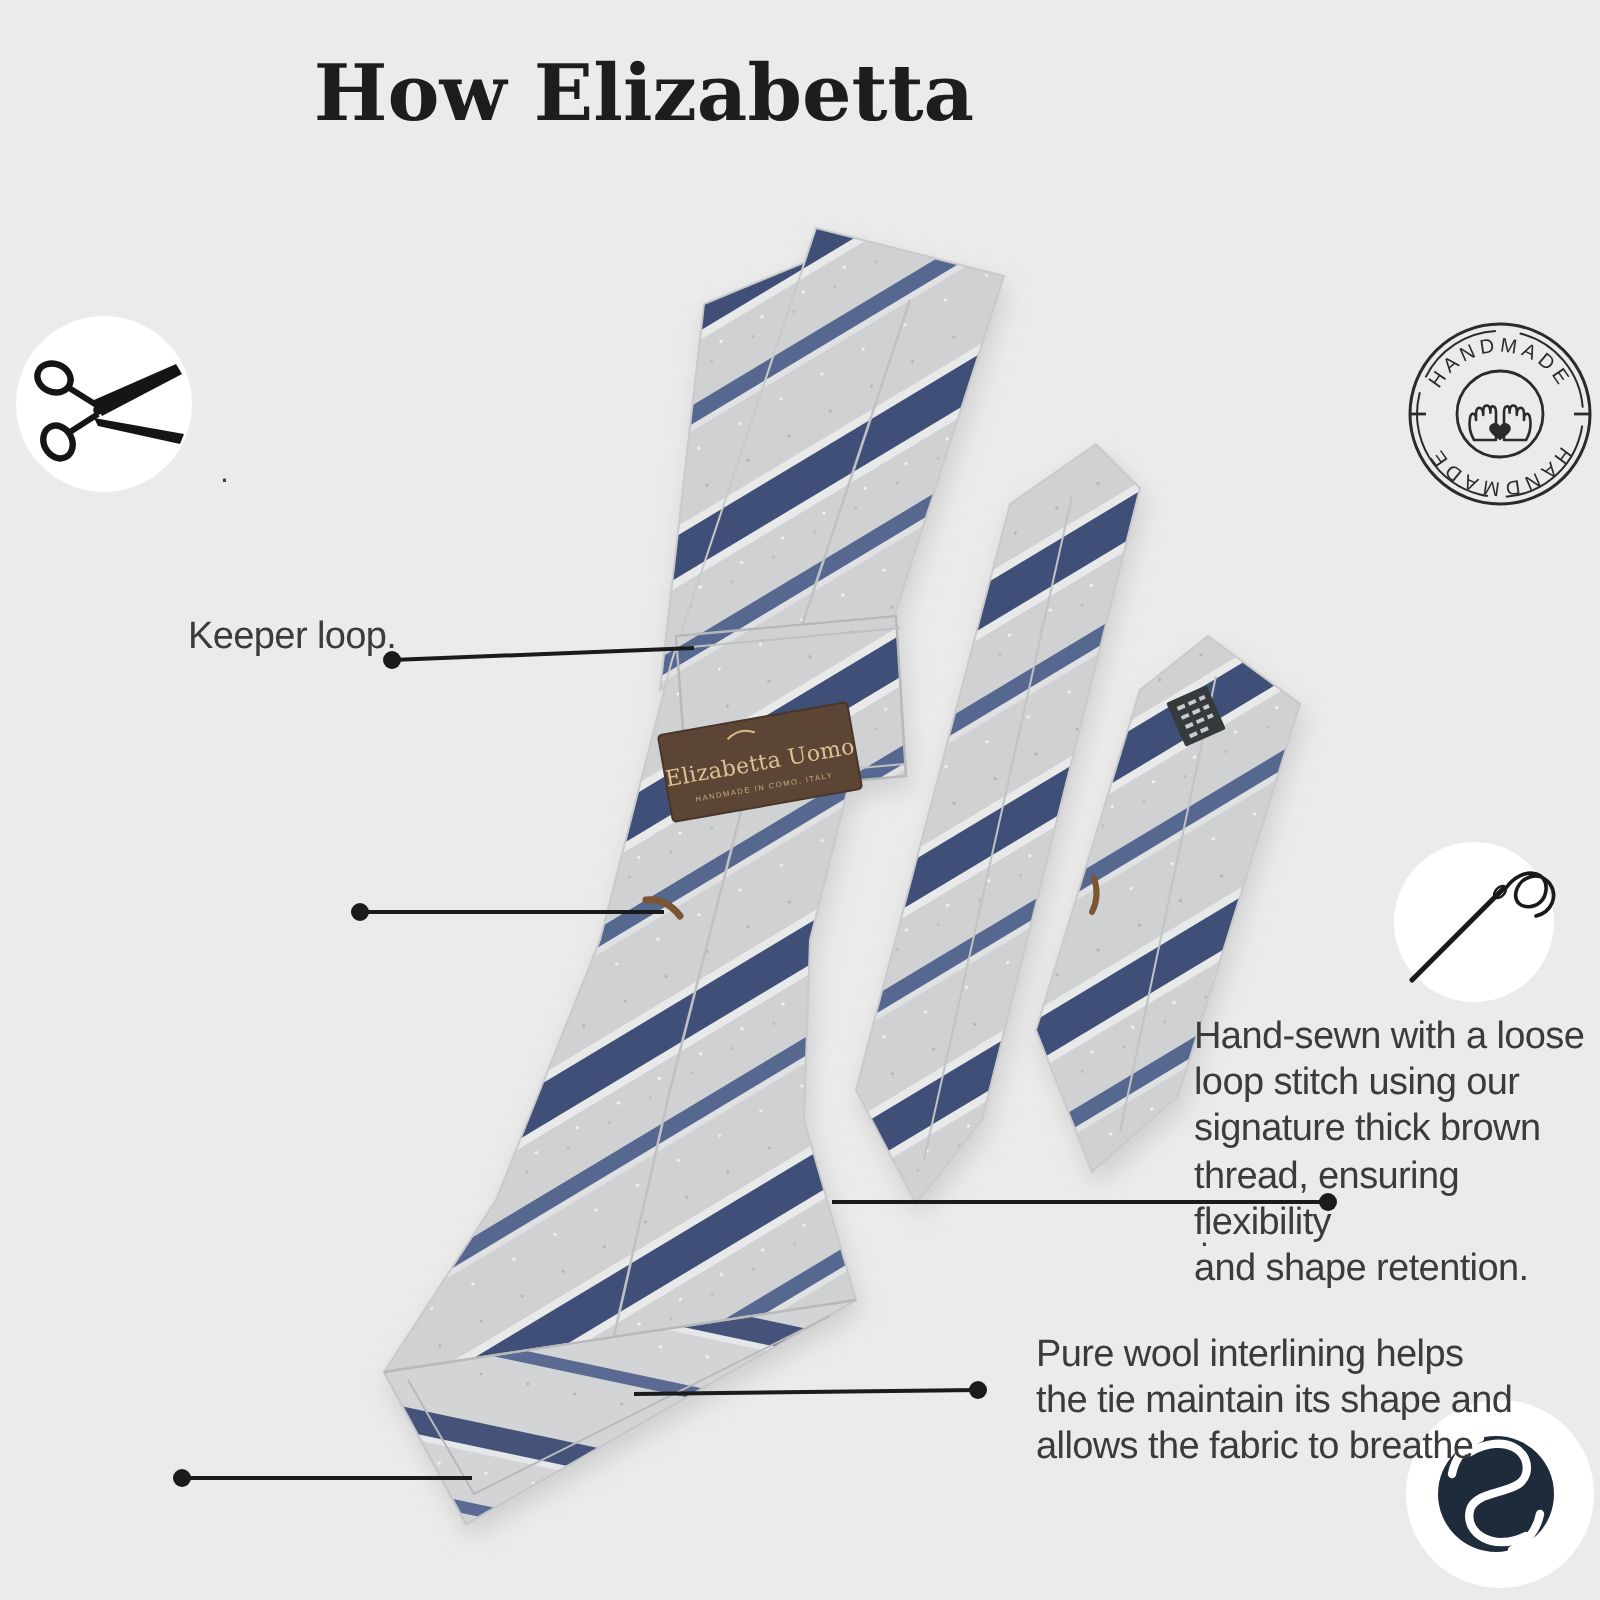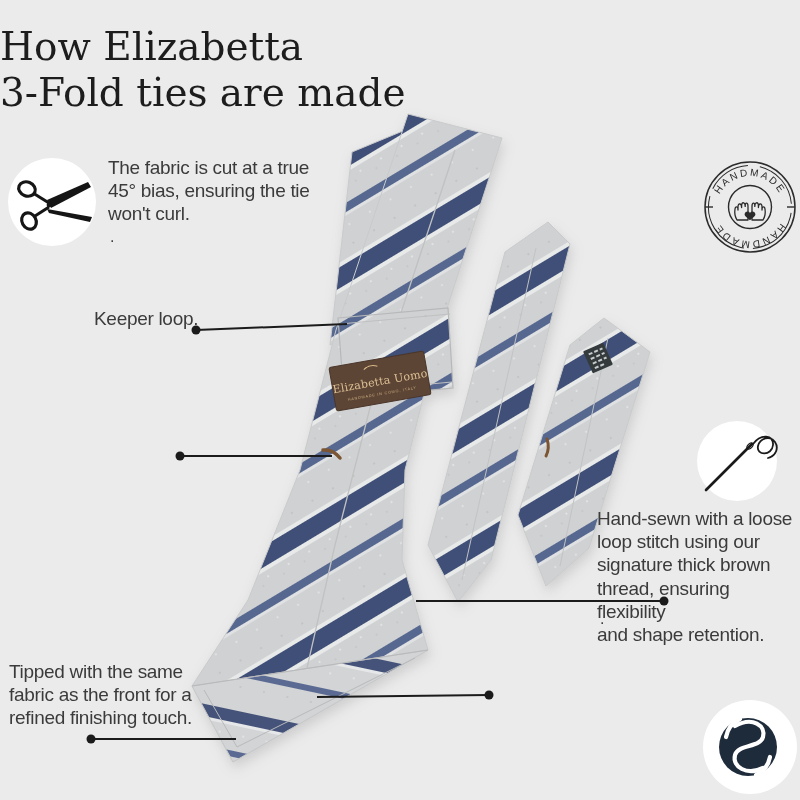--- a/index.html
+++ b/index.html
@@ -3,23 +3,23 @@
 <meta charset="utf-8">
 <style>
   html,body{margin:0;padding:0;}
   #page-root{
     position:relative;width:800px;height:800px;overflow:hidden;
     background:#ebebec;
     font-family:"Liberation Sans",sans-serif;
   }
   #stage-svg{position:absolute;left:0;top:0;}
   .title{
-    position:absolute;left:0;width:644px;
+    position:absolute;left:0;width:644px;text-align:center;
     font-family:"DejaVu Serif",serif;color:#1d1d1d;
-    font-size:39px;line-height:1.18;font-weight:400;
+    font-size:39px;line-height:1.18;font-weight:700;
   }
   #title-line1{top:24px;}
   #title-line2{top:70px;}
   .callout{
     position:absolute;color:#3b3b3b;font-size:19px;line-height:1.22;
     letter-spacing:-0.3px;white-space:pre-line;
   }
   .footnote{position:absolute;color:#3b3b3b;font-size:16px;}
   .label-single{white-space:nowrap;text-align:right;}
 </style>
@@ -182,36 +182,32 @@
       <circle cx="748" cy="747" r="29" fill="#1e2b3b"></circle>
       <g fill="none" stroke="#ffffff" stroke-width="4.2" stroke-linecap="round">
         <path d="M 735,726 C 753,716 766,726 763,737 C 760,748 738,744 735,755 C 732,767 747,776 763,768"></path>
         <path d="M 726,737 A 25,25 0 0 1 740,719"></path>
         <path d="M 770,757 A 25,25 0 0 1 756,775"></path>
       </g>
     </g>
   </svg>
 
   <div class="title" id="title-line1">How Elizabetta</div>
-  <div class="title" id="title-line2">3-Fold ties are made</div>
-
-  <div class="callout" style="left:108px;top:156px;">The fabric is cut at a true
-45° bias, ensuring the tie
-won't curl.</div>
+
   <div class="footnote" style="left:110px;top:228px;">.</div>
 
 
   <div class="callout label-single" style="left:94px;top:307px;">Keeper loop.</div>
 
 
   <div class="callout" style="left:597px;top:493px;margin-top:14px;">Hand-sewn with a loose
 loop stitch using our
 signature thick brown
 thread, ensuring flexibility
 and shape retention.</div>
   <div class="footnote" style="left:600px;top:610px;">.</div>
 
-  <div class="callout" style="left:9px;top:660px;">Tipped with the same
-fabric as the front for a
-refined finishing touch.</div>
-
+
+  <div class="callout" style="left:518px;top:666px;">Pure wool interlining helps
+the tie maintain its shape and
+allows the fabric to breathe</div>
 
 </div>
 
 </body></html>

